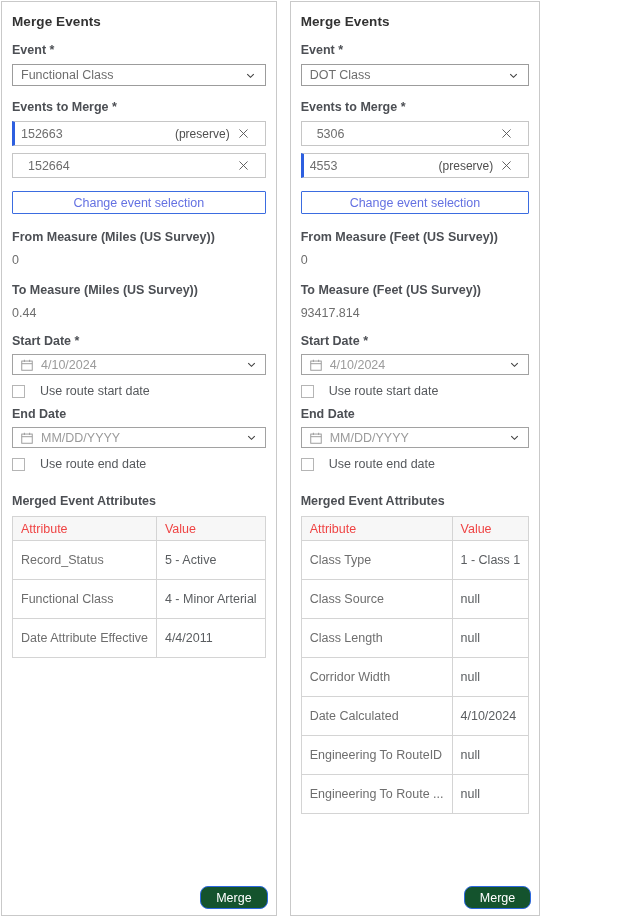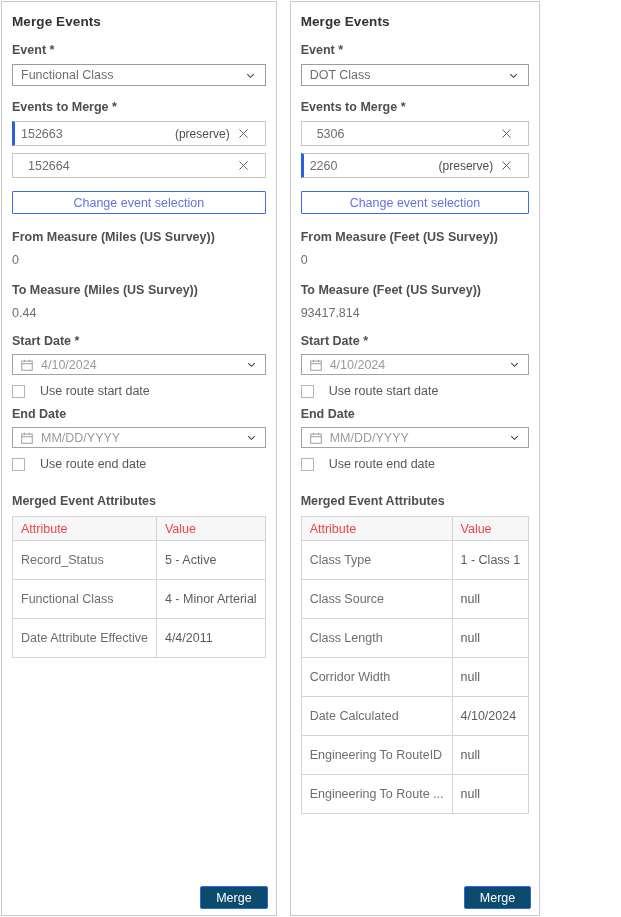--- a/index.html
+++ b/index.html
@@ -104,22 +104,22 @@
   table.attrs td {
     height: 30px; padding: 12px 8px;
     border: 1px solid #d4d4d4;
     white-space: nowrap; overflow: hidden;
   }
   table.attrs td.attr-cell { color: #6e6e6e; width: 50.5%; }
   table.attrs td.val-cell { color: #5a5d60; }
 
   .merge-btn {
     position: absolute; right: 8px; bottom: 6px;
-    background: #0c4a6e; color: #ffffff;
-    border: 1px solid #2d68e0; border-radius: 2px;
+    background: #14532d; color: #ffffff;
+    border: 1px solid #2d68e0; border-radius: 8px;
     font-size: 12.5px; font-family: "Liberation Sans", sans-serif;
     height: 23px; padding: 0 15px;
     cursor: pointer;
   }
 </style>
 </head>
 <body>
 
 <div class="wrap">
 
@@ -258,21 +258,21 @@
           <div class="event-input">
             <span class="event-id">5306</span>
             <span class="icon-x">
               <svg width="13" height="13" viewBox="0 0 16 16">
                 <line x1="3" y1="3" x2="13" y2="13" stroke="currentColor" stroke-width="1.1"></line>
                 <line x1="13" y1="3" x2="3" y2="13" stroke="currentColor" stroke-width="1.1"></line>
               </svg>
             </span>
           </div>
           <div class="event-input preserved">
-            <span class="event-id">2260</span>
+            <span class="event-id">4553</span>
             <span class="preserve-tag">(preserve)</span>
             <span class="icon-x">
               <svg width="13" height="13" viewBox="0 0 16 16">
                 <line x1="3" y1="3" x2="13" y2="13" stroke="currentColor" stroke-width="1.1"></line>
                 <line x1="13" y1="3" x2="3" y2="13" stroke="currentColor" stroke-width="1.1"></line>
               </svg>
             </span>
           </div>
         </div>
 

